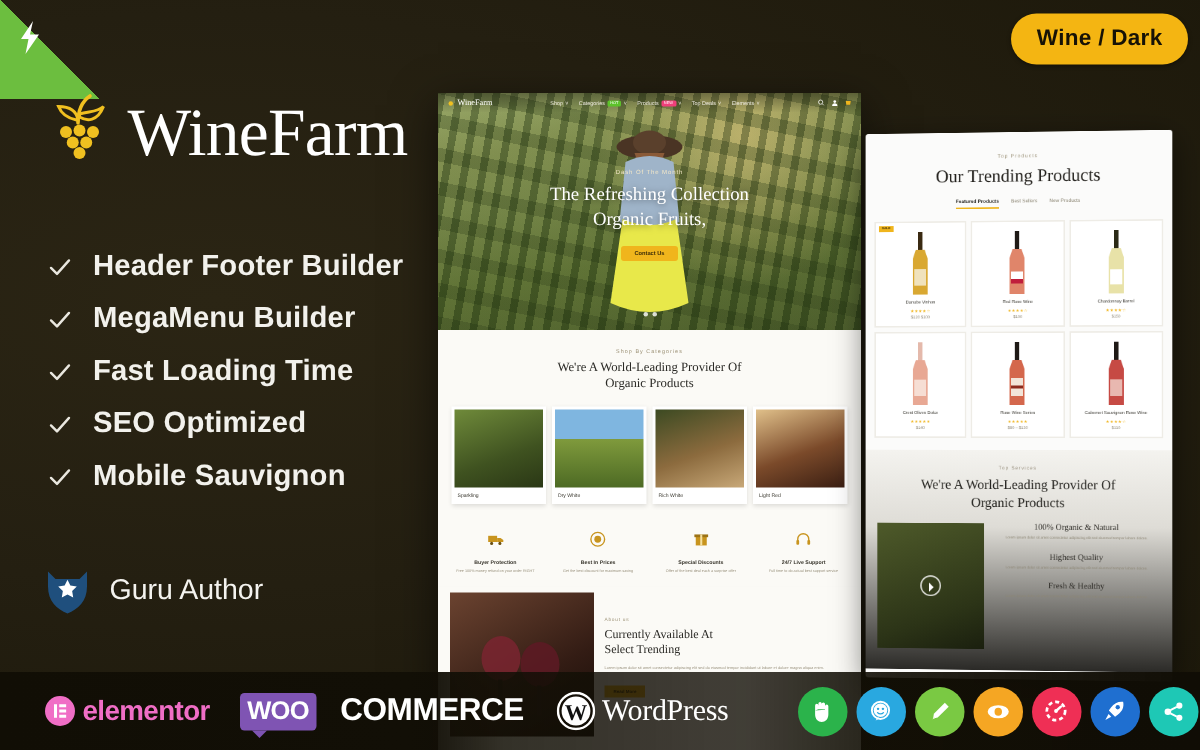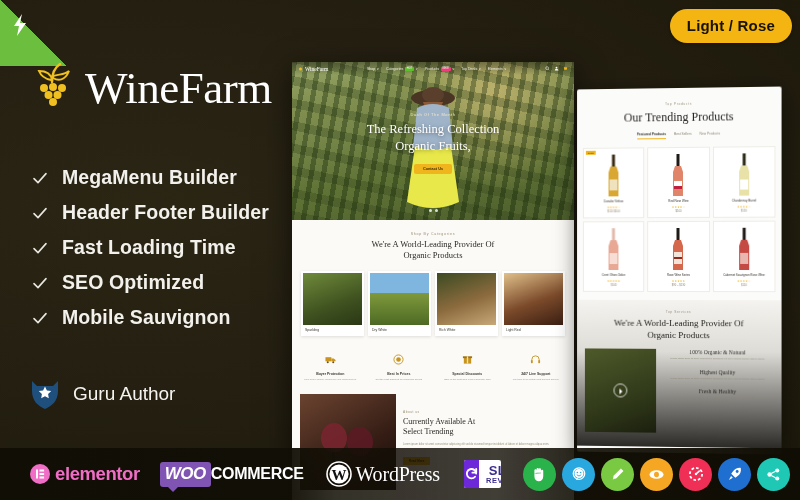--- a/index.html
+++ b/index.html
@@ -46,24 +46,24 @@
   .techbar {
     position:absolute; left:0; right:0; bottom:0; height:52px;
     display:flex; align-items:center; gap:0;
   }
   .tech-fade { position:absolute; left:0; right:0; bottom:0; height:52px;
     background:linear-gradient(to right,#110e05 0%,#120f06 34%,rgba(18,15,6,.86) 42%,rgba(18,15,6,.80) 62%,rgba(18,15,6,.92) 74%,#100d05 100%); }
   .tech-items { position:relative; display:flex; align-items:center; width:100%; padding:0 10px; }
   .elementor { display:flex; align-items:center; gap:5px; margin-left:20px; }
   .elementor-word { color:#f06ec6; font-size:18.5px; font-weight:bold; letter-spacing:-.4px; }
   .woo { display:flex; align-items:center; margin-left:20px; }
-  .woo-badge { background:#7f54b3; color:#fff; font-style:italic; font-weight:bold; font-size:17px;
+  .woo-badge { background:#7f54b3; color:#fff; font-weight:bold; font-size:17px;
                padding:2px 5px 3px; border-radius:3px; position:relative; letter-spacing:-.5px; }
   .woo-badge:after { content:""; position:absolute; left:8px; bottom:-5px; border:5px solid transparent; border-top-color:#7f54b3; border-bottom:0; }
-  .woo-word { color:#fff; font-size:16px; font-weight:bold; letter-spacing:-.3px; margin-left:0; }
+  .woo-word { color:#fff; font-size:21px; font-weight:bold; letter-spacing:-.3px; margin-left:16px; }
   .wp { display:flex; align-items:center; gap:4px; margin-left:22px; }
   .wp-word { color:#fff; font-family:"Liberation Serif", serif; font-size:20px; letter-spacing:-.2px; }
   .srev { display:flex; align-items:center; margin-left:24px; background:#fff; border-radius:2px; overflow:hidden; height:28px; }
   .srev-ico { background:#6d28d9; width:28px; height:28px; display:flex; align-items:center; justify-content:center; }
   .srev-txt { padding:0 7px; line-height:1; text-align:center; }
   .srev-1 { color:#3b2d8f; font-size:13px; font-weight:bold; letter-spacing:.3px; display:block; }
   .srev-2 { color:#3b2d8f; font-size:7.5px; font-weight:bold; letter-spacing:.6px; display:block; }
   .circles { display:flex; align-items:center; gap:6px; margin-left:22px; }
   .circ { width:33px; height:33px; border-radius:50%; display:flex; align-items:center; justify-content:center; flex:none; }
   
@@ -407,21 +407,21 @@
       </div>
     </div>
   </div>
 
   <div class="corner-ribbon">
     <svg class="bolt" viewBox="0 0 16 22">
       <path d="M10 0L2 12h5l-2 10 9-13H8z" fill="#fff"></path>
     </svg>
   </div>
 
-  <div class="ld-pill">Light / Rose</div>
+  <div class="ld-pill">Wine / Dark</div>
 
   <div class="brand">
     <svg width="44" height="52" viewBox="0 0 44 52">
       <path d="M22 20 C22 12 24 6 30 2" stroke="#f0c020" stroke-width="2.4" fill="none" stroke-linecap="round"></path>
       <path d="M23 14 C29 12 35 13 39 9 C35 19 28 19 23 16z" fill="none" stroke="#f0c020" stroke-width="2"></path>
       <path d="M21 18 C16 17 11 14 9 9 C17 9 21 12 22 18z" fill="none" stroke="#f0c020" stroke-width="2"></path>
       <circle cx="14" cy="26" r="4" fill="#f0c020"></circle>
         <circle cx="23" cy="25" r="4" fill="#f0c020"></circle>
         <circle cx="32" cy="26" r="4" fill="#f0c020"></circle>
       <circle cx="18.5" cy="33" r="4" fill="#f0c020"></circle>
@@ -429,27 +429,27 @@
       <circle cx="23" cy="40" r="4" fill="#f0c020"></circle>
     </svg>
     <span class="brand-name">WineFarm</span>
   </div>
 
   <div class="features">
     <div class="feat">
       <svg class="tick" viewBox="0 0 16 16">
           <path d="M2 8.6l4 4L14 3.6" stroke="#e9e7df" stroke-width="1.6" fill="none" stroke-linecap="round" stroke-linejoin="round"></path>
         </svg>
-      <span class="feat-label">MegaMenu Builder</span>
+      <span class="feat-label">Header Footer Builder</span>
     </div>
     <div class="feat">
       <svg class="tick" viewBox="0 0 16 16">
           <path d="M2 8.6l4 4L14 3.6" stroke="#e9e7df" stroke-width="1.6" fill="none" stroke-linecap="round" stroke-linejoin="round"></path>
         </svg>
-      <span class="feat-label">Header Footer Builder</span>
+      <span class="feat-label">MegaMenu Builder</span>
     </div>
     <div class="feat">
       <svg class="tick" viewBox="0 0 16 16">
           <path d="M2 8.6l4 4L14 3.6" stroke="#e9e7df" stroke-width="1.6" fill="none" stroke-linecap="round" stroke-linejoin="round"></path>
         </svg>
       <span class="feat-label">Fast Loading Time</span>
     </div>
     <div class="feat">
       <svg class="tick" viewBox="0 0 16 16">
           <path d="M2 8.6l4 4L14 3.6" stroke="#e9e7df" stroke-width="1.6" fill="none" stroke-linecap="round" stroke-linejoin="round"></path>

